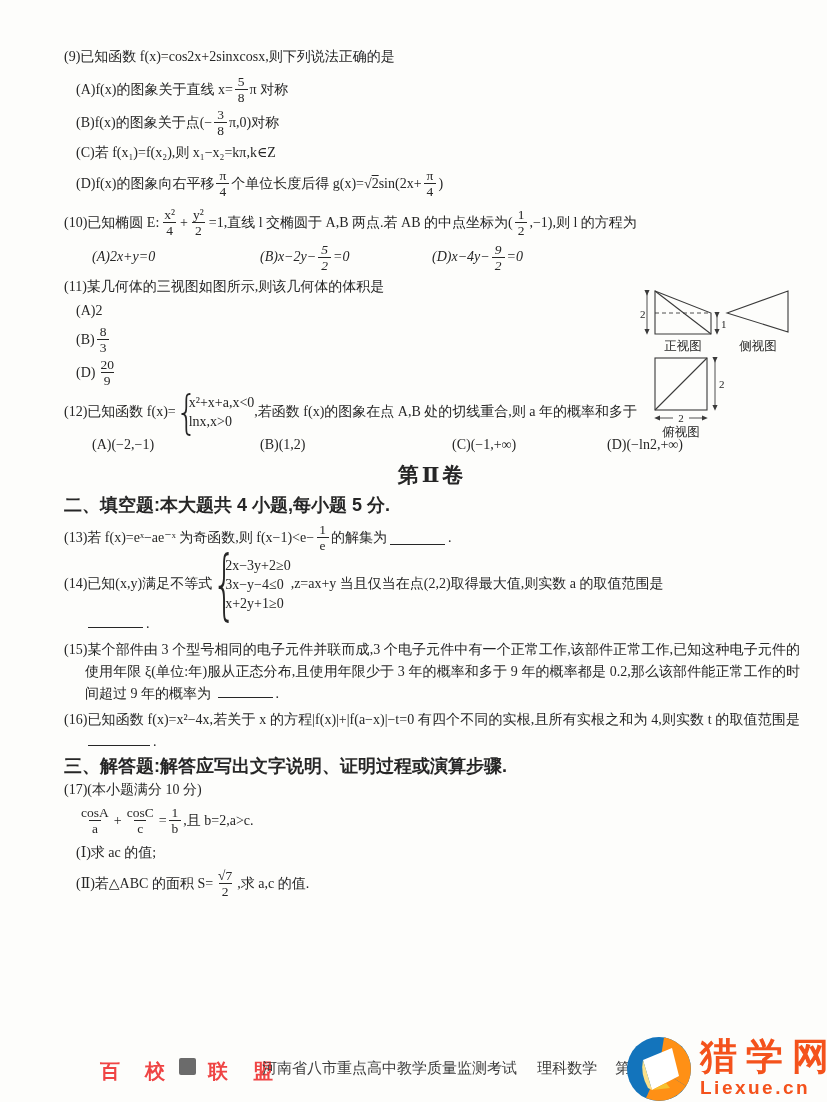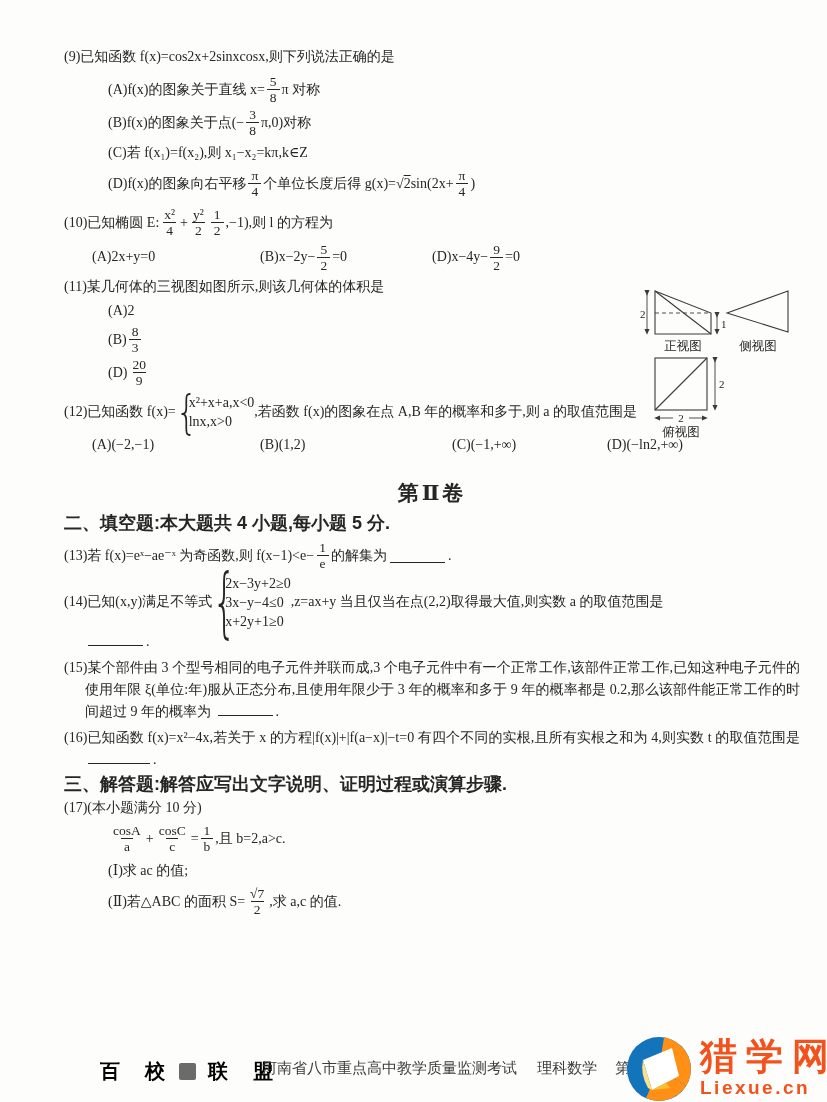--- a/index.html
+++ b/index.html
@@ -1,54 +1,54 @@
 <!DOCTYPE html>
 <html><head>
 <meta charset="utf-8">
 <style>
   html,body{margin:0;padding:0;background:#e8e8e8;}
   .page{position:relative;width:827px;height:1102px;background:#fdfdfb;
         font-family:"Liberation Serif","DejaVu Serif",serif;color:#262626;overflow:hidden;}
   .content{position:absolute;left:64px;top:46px;width:736px;font-size:14px;line-height:22px;}
   .line{display:block;}
   .mrow{display:flex;align-items:center;white-space:nowrap;}
-  .opt{margin-left:44px;}
+  .opt{margin-left:12px;}
   .mt2{margin-top:2px}.mt4{margin-top:4px}.mt6{margin-top:6px}.mt8{margin-top:8px}
   
   .fr{display:inline-flex;flex-direction:column;align-items:center;line-height:15px;
       font-size:13.5px;margin:0 2px;vertical-align:middle;}
   .fr .n{padding:0 3px;}
   .fr .d{padding:0 3px;border-top:1px solid #262626;}
   
   .row-opts{display:grid;margin-left:28px;align-items:center;}
-  .q10opts{grid-template-columns:168px 172px 180px auto;min-height:34px;}
+  .q10opts{grid-template-columns:168px 172px 180px auto;min-height:34px;font-style:italic;}
   .q12opts{grid-template-columns:168px 192px 155px auto;min-height:22px;}
   .cell{display:flex;align-items:center;white-space:nowrap;}
   
   .cases{display:flex;align-items:center;}
   .brace{display:inline-block;font-family:"DejaVu Sans",sans-serif;font-weight:200;
          transform-origin:center;width:13px;text-align:center;color:#262626;}
   .brace.two{font-size:34px;transform:scaleY(1.35);line-height:40px;}
   .brace.three{font-size:38px;transform:scaleY(2.0);line-height:58px;}
   .case-col{display:flex;flex-direction:column;justify-content:center;}
   .case-col>span{line-height:19px;white-space:nowrap;}
   
   .blank{display:inline-block;border-bottom:1.2px solid #262626;height:13px;margin:0 3px;vertical-align:baseline;}
   .b55{width:55px}.b62{width:62px}
   
-  .sec-title{text-align:center;font-size:21px;font-weight:bold;letter-spacing:3px;margin:26px 0 8px;}
+  .sec-title{text-align:center;font-size:21px;font-weight:bold;letter-spacing:3px;margin:8px 0 8px;}
   .hdr{font-weight:bold;font-family:"Liberation Sans","DejaVu Sans",sans-serif;font-size:18px;}
   .para{text-align:justify;padding-left:21px;text-indent:-21px;}
   .ol{text-decoration:overline;}
   
   .diagram{position:absolute;left:640px;top:288px;}
   .diagram text{font-family:"Liberation Serif","DejaVu Serif",serif;fill:#262626;}
   
-  .league{position:absolute;left:100px;top:1058px;color:#000000;font-size:20px;font-weight:bold;
-          letter-spacing:10px;font-family:"Liberation Serif",serif;display:flex;align-items:center;}
+  .league{position:absolute;left:100px;top:1058px;color:#ef4444;font-size:20px;font-weight:bold;
+          letter-spacing:10px;font-family:"Liberation Serif",serif;display:flex;align-items:flex-start;}
   .seal{display:inline-block;width:17px;height:17px;background:#6b6b6b;margin:0 12px 0 4px;border-radius:2px;}
   .footer-text{position:absolute;left:262px;top:1059px;font-family:"Liberation Sans","DejaVu Sans",sans-serif;
                font-size:15px;color:#3c3c3c;white-space:nowrap;}
   .footer-text .subject{margin-left:16px;}
   .footer-text .pageno{margin-left:14px;}
   .site-logo{position:absolute;left:626px;top:1036px;display:flex;z-index:3;}
   .site-text{margin-left:8px;display:flex;flex-direction:column;}
   .site-name{font-family:"Liberation Sans","DejaVu Sans",sans-serif;font-weight:800;
              font-size:37px;line-height:42px;letter-spacing:9px;white-space:nowrap;}
   .site-url{font-family:"Liberation Sans","DejaVu Sans",sans-serif;font-weight:700;
@@ -102,20 +102,21 @@
         <span>(10)已知椭圆 E:</span>
         <span class="fr">
             <span class="n">x²</span>
             <span class="d">4</span>
           </span>
         <span>+</span>
         <span class="fr">
             <span class="n">y²</span>
             <span class="d">2</span>
           </span>
+        <span>=1,直线 l 交椭圆于 A,B 两点.若 AB 的中点坐标为(</span>
         <span class="fr">
             <span class="n">1</span>
             <span class="d">2</span>
           </span>
         <span>,−1),则 l 的方程为</span>
       </div>
       <div class="row-opts q10opts mt2">
         <div class="cell">(A)2x+y=0</div>
         <div class="cell">
           <span>(B)x−2y−</span>
@@ -157,21 +158,21 @@
 
     <div class="mrow mt4">
       <span>(12)已知函数 f(x)=</span>
       <span class="cases">
         <span class="brace two">{</span>
         <span class="case-col">
           <span>x²+x+a,x&lt;0</span>
           <span>lnx,x&gt;0</span>
         </span>
       </span>
-      <span>,若函数 f(x)的图象在点 A,B 年的概率和多于,则 a 的取值范围是</span>
+      <span>,若函数 f(x)的图象在点 A,B 处的切线重合,则 a 年的概率和多于</span>
     </div>
     <div class="row-opts q12opts mt2">
       <div class="cell">(A)(−2,−1)</div>
       <div class="cell">(B)(1,2)</div>
       <div class="cell">(C)(−1,+∞)</div>
       <div class="cell">(D)(−ln2,+∞)</div>
     </div>
 
     <div class="sec-title">第Ⅱ卷</div>
     <div class="hdr">二、填空题:本大题共 4 小题,每小题 5 分.</div>

